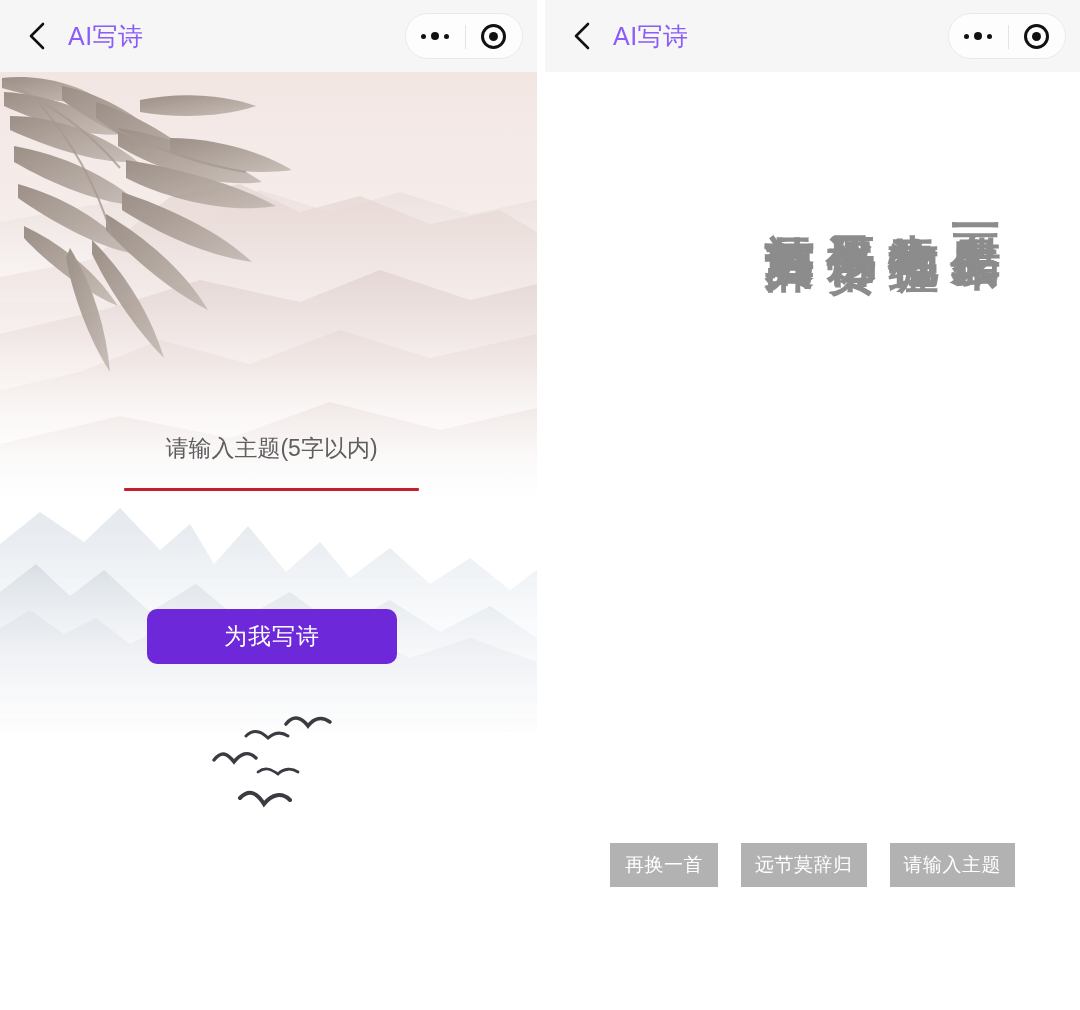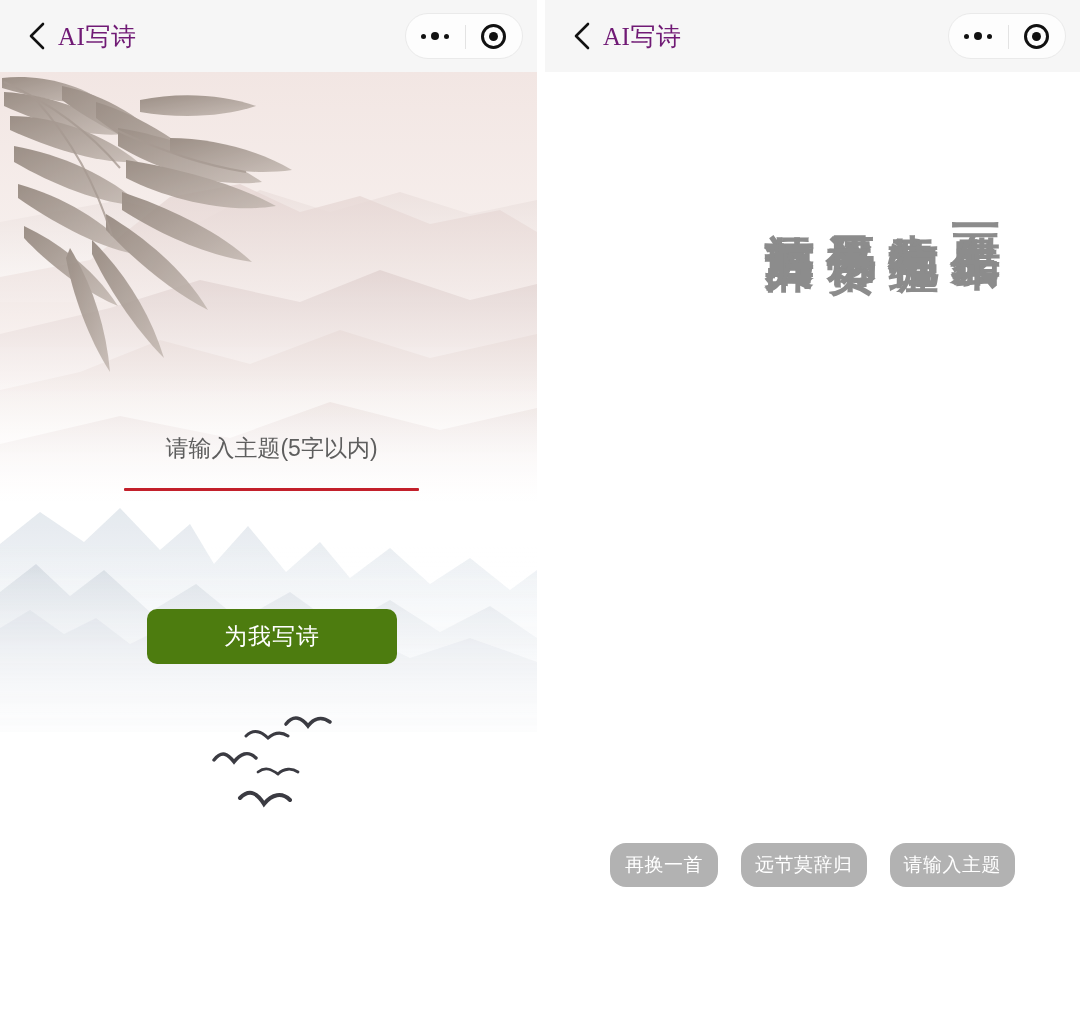--- a/index.html
+++ b/index.html
@@ -41,26 +41,25 @@
   }
 
   .back-btn {
     width: 30px; height: 30px;
     display: flex; align-items: center; justify-content: center;
     flex: none;
   }
   .back-btn svg { display: block; }
 
   .nav-title {
-    margin-left: 6px;
+    margin-left: 16px;
     font-size: 25px;
-    color: #701a75;
+    color: #8b5cf6;
     letter-spacing: .5px;
     white-space: nowrap;
-    font-family: Liberation Serif, serif;
   }
 
   .capsule {
     margin-left: auto;
     width: 118px;
     height: 46px;
     border-radius: 23px;
     background: #fdfdfd;
     border: 1px solid #eaeaea;
     display: flex;
@@ -134,21 +133,21 @@
     border-radius: 1px;
   }
 
   .write-btn {
     position: absolute;
     left: 147px; top: 537px;
     width: 250px;
     height: 55px;
     border: 0;
     border-radius: 10px;
-    background: #4d7c0f;
+    background: #6d28d9;
     color: #ffffff;
     font-family: "Liberation Sans", "DejaVu Sans", sans-serif;
     font-size: 23px;
     letter-spacing: 1px;
     cursor: pointer;
   }
 
   
   .poem-area {
     position: absolute;
@@ -184,21 +183,21 @@
     width: 535px;
     display: flex;
     justify-content: center;
     gap: 23px;
   }
   .action-btn {
     min-width: 108px;
     height: 44px;
     padding: 0 14px;
     border: 0;
-    border-radius: 16px;
+    border-radius: 0;
     background: #b2b2b2;
     color: #ffffff;
     font-family: "Liberation Sans", "DejaVu Sans", sans-serif;
     font-size: 19px;
     letter-spacing: .5px;
     cursor: pointer;
   }
 </style>
 </head>
 <body>

